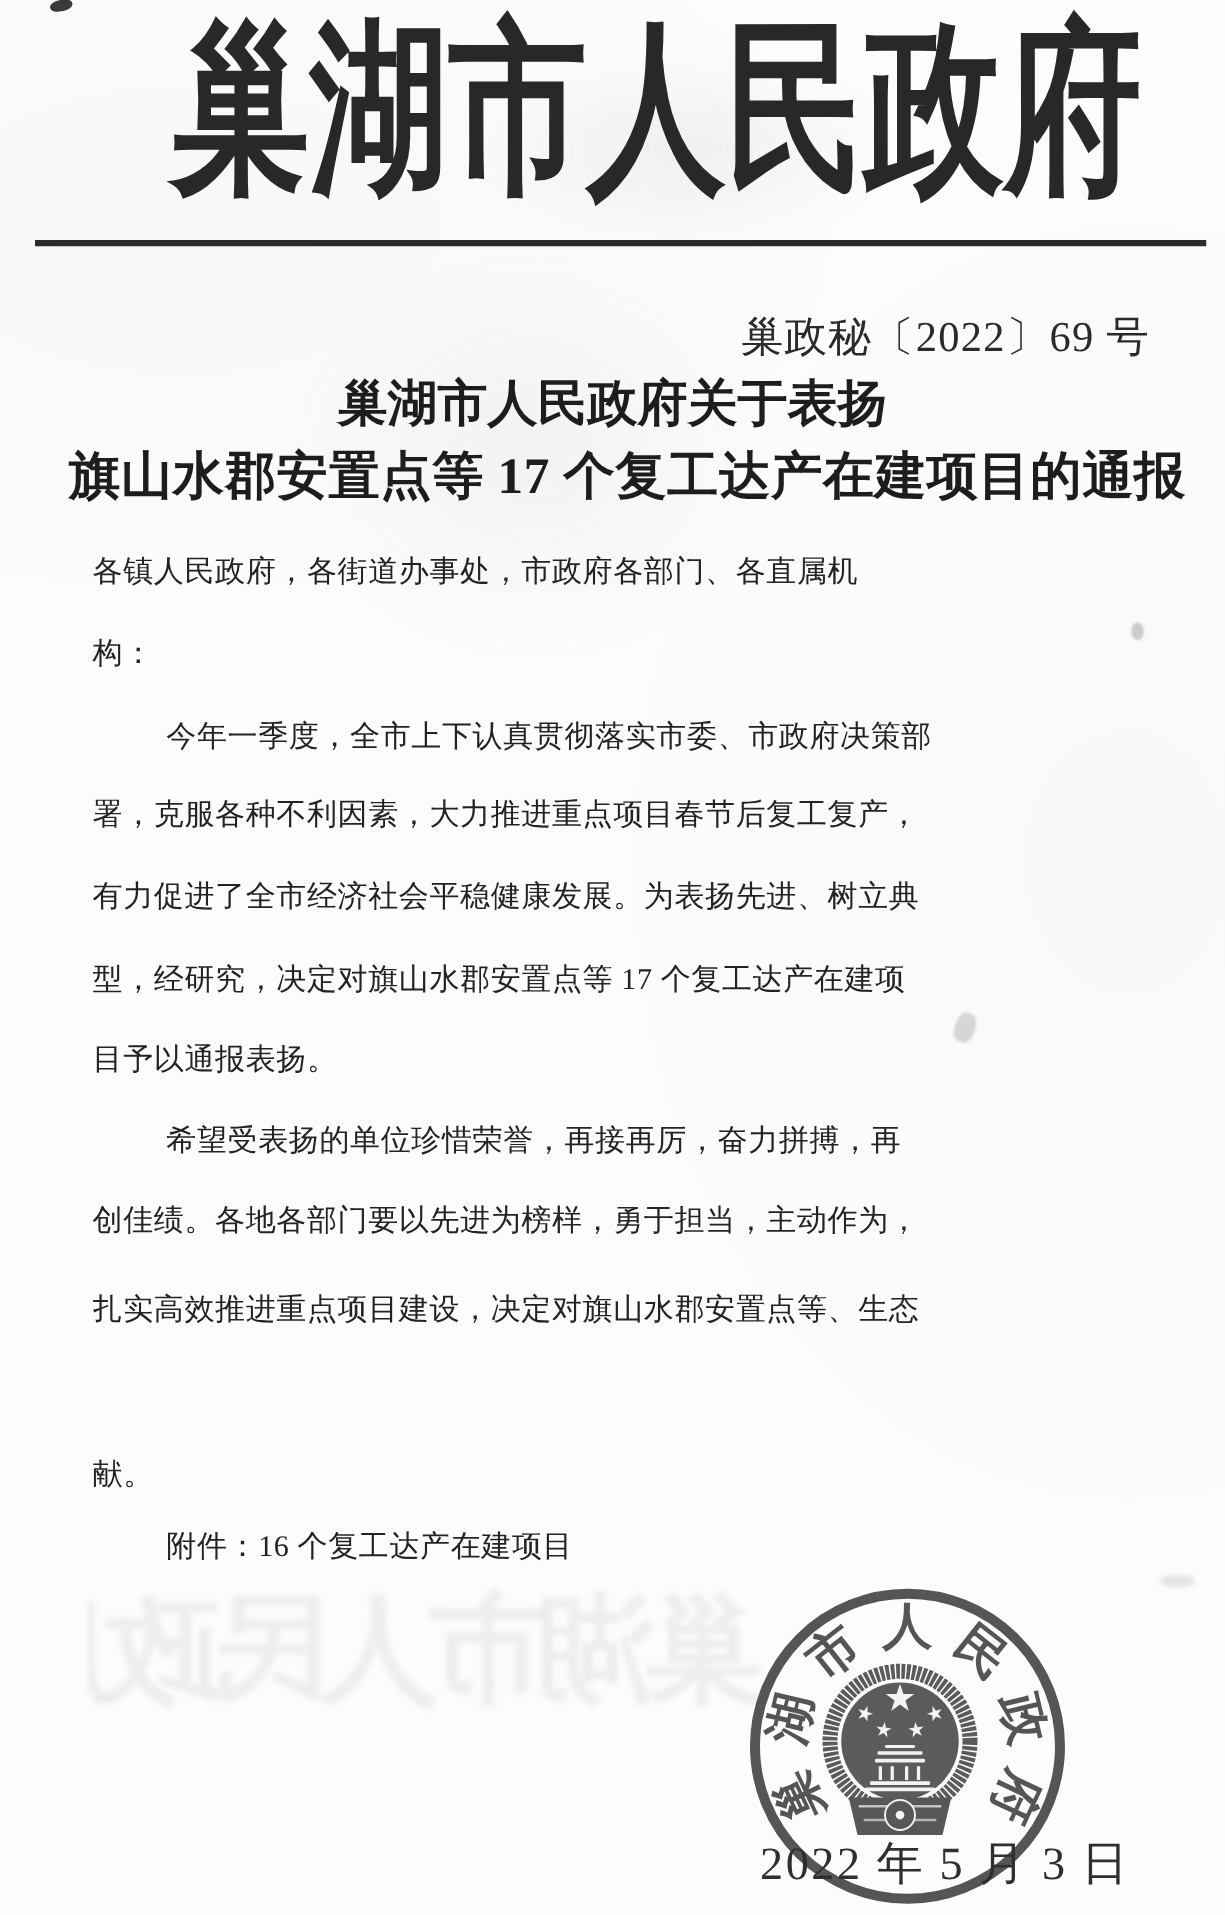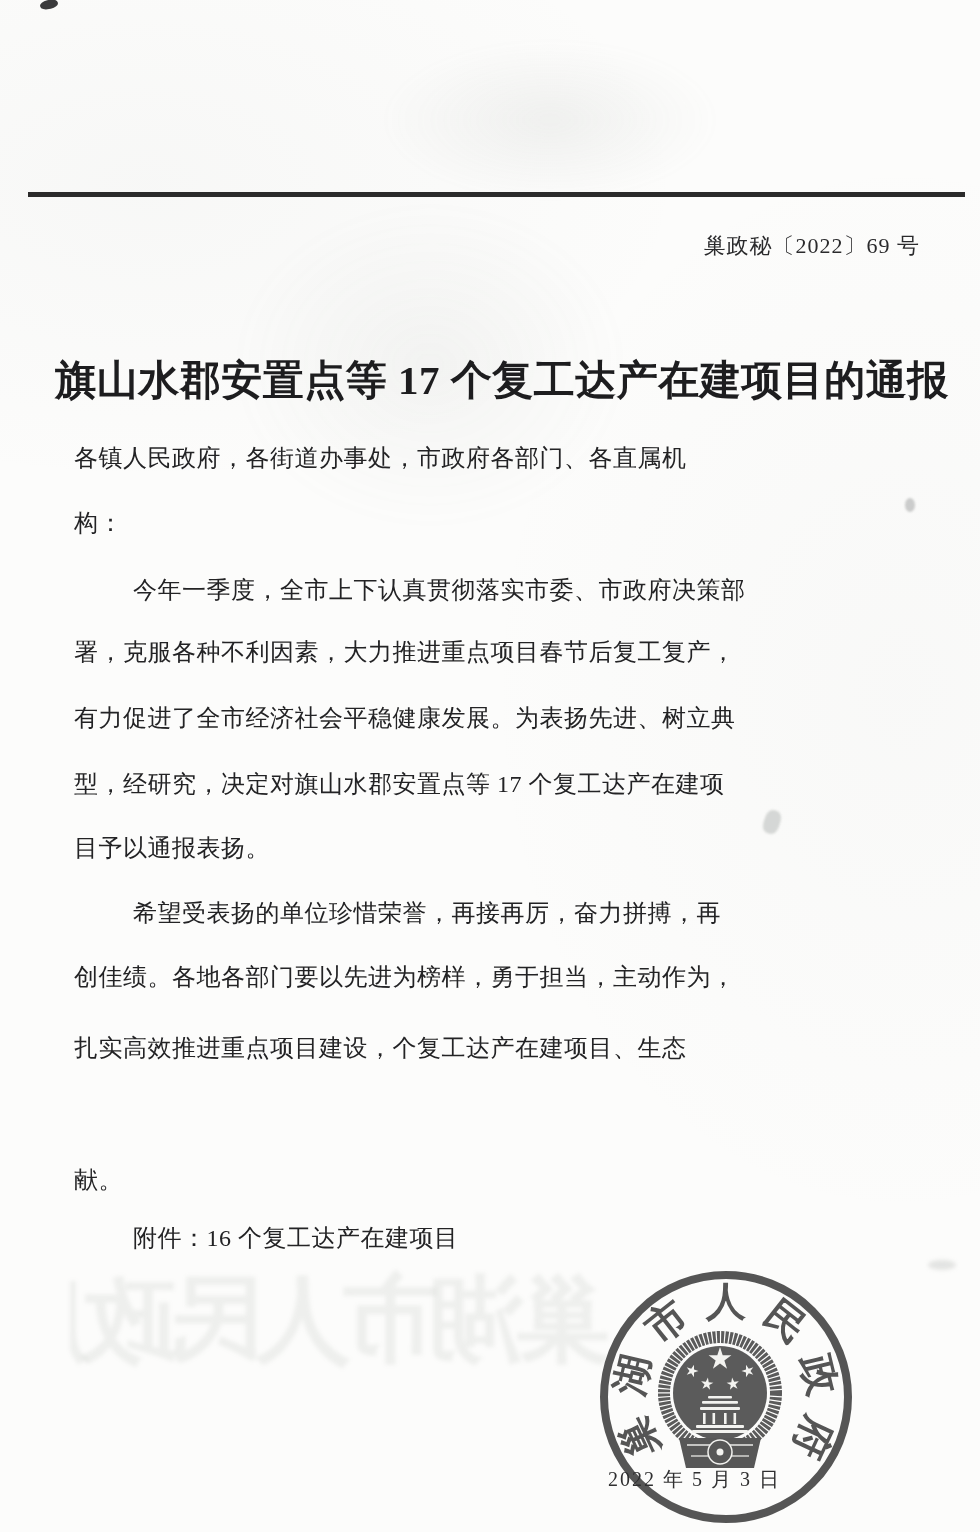--- a/index.html
+++ b/index.html
@@ -19,43 +19,43 @@
     margin:0;text-align:center;
     font-size:150px;line-height:156px;font-weight:bold;
     color:#28282b;letter-spacing:0;
   }
   .agency-inner{display:inline-block;transform:scaleX(0.74);transform-origin:center;white-space:nowrap;}
   .rule{
     position:absolute;top:192px;left:28px;width:937px;height:5px;
     background:#2b2b2b;
   }
   .doc-number{
-    position:absolute;top:231px;right:60px;
-    font-size:22px;color:#2a2a2c;white-space:nowrap;letter-spacing:1px;
+    position:absolute;top:247px;right:60px;
+    font-size:34px;color:#2a2a2c;white-space:nowrap;letter-spacing:1px;
   }
   .title{
     position:absolute;left:0;width:100%;text-align:center;
     font-weight:bold;color:#1d1d1f;white-space:nowrap;
   }
   .title1{top:295px;font-size:40px;}
   .title2{top:353px;font-size:41px;letter-spacing:0.5px;margin-left:12px;}
   .line{
     position:absolute;left:74px;
     font-size:24px;line-height:42px;white-space:nowrap;
     color:#232325;letter-spacing:0.5px;
   }
   .indent{padding-left:59px;}
   .seal{position:absolute;left:597px;top:1268px;opacity:0.88;}
   .seal text{
     font-family:"Liberation Serif","DejaVu Serif",serif;
     font-weight:bold;font-size:40px;fill:#3f3f3f;
   }
   .date{
     position:absolute;left:608px;top:1466px;
-    font-size:20px;color:#2f2f30;letter-spacing:2px;white-space:nowrap;
+    font-size:37px;color:#2f2f30;letter-spacing:2px;white-space:nowrap;
     z-index:5;
     text-align:right;
   }
   .ghost{position:absolute;pointer-events:none;}
   .ghost-top{
     left:380px;top:40px;width:340px;height:160px;
     background:radial-gradient(ellipse at center, rgba(140,145,140,0.10), transparent 70%);
     filter:blur(6px);
   }
   .ghost-wash{
@@ -78,37 +78,39 @@
   .speck4{left:928px;top:1260px;width:28px;height:10px;background:rgba(140,146,142,0.22);border-radius:50%;filter:blur(2px);}
 </style>
 </head>
 <body>
 
 <div class="page">
 
   <div class="ghost ghost-top"></div>
   <div class="ghost ghost-wash"></div>
 
+  <h1 class="agency"><span class="agency-inner">巢湖市人民政府</span></h1>
 
   <div class="rule"></div>
 
   <div class="doc-number">巢政秘〔2022〕69 号</div>
 
+  <div class="title title1">巢湖市人民政府关于表扬</div>
   <div class="title title2">旗山水郡安置点等 17 个复工达产在建项目的通报</div>
 
   <div class="line" style="top:437px">各镇人民政府，各街道办事处，市政府各部门、各直属机</div>
   <div class="line" style="top:502px">构：</div>
   <div class="line indent" style="top:569px">今年一季度，全市上下认真贯彻落实市委、市政府决策部</div>
   <div class="line" style="top:631px">署，克服各种不利因素，大力推进重点项目春节后复工复产，</div>
   <div class="line" style="top:697px">有力促进了全市经济社会平稳健康发展。为表扬先进、树立典</div>
   <div class="line" style="top:763px">型，经研究，决定对旗山水郡安置点等 17 个复工达产在建项</div>
   <div class="line indent" style="top:892px">希望受表扬的单位珍惜荣誉，再接再厉，奋力拼搏，再</div>
   <div class="line" style="top:827px">目予以通报表扬。</div>
   <div class="line" style="top:956px">创佳绩。各地各部门要以先进为榜样，勇于担当，主动作为，</div>
-  <div class="line" style="top:1027px">扎实高效推进重点项目建设，个复工达产在建项目、生态</div>
+  <div class="line" style="top:1027px">扎实高效推进重点项目建设，决定对旗山水郡安置点等、生态</div>
   <div class="line" style="top:1159px">献。</div>
   <div class="line indent" style="top:1217px">附件：16 个复工达产在建项目</div>
 
   <div class="ghost ghost-bottom">巢湖市人民政府</div>
 
   <svg class="seal" width="258" height="258" viewBox="0 0 258 258">
     <defs>
       <path id="star" d="M 0,-1 L 0.2245,-0.309 L 0.9511,-0.309 L 0.3633,0.118 L 0.5878,0.809 L 0,0.382 L -0.5878,0.809 L -0.3633,0.118 L -0.9511,-0.309 L -0.2245,-0.309 Z"></path>
     </defs>
 

